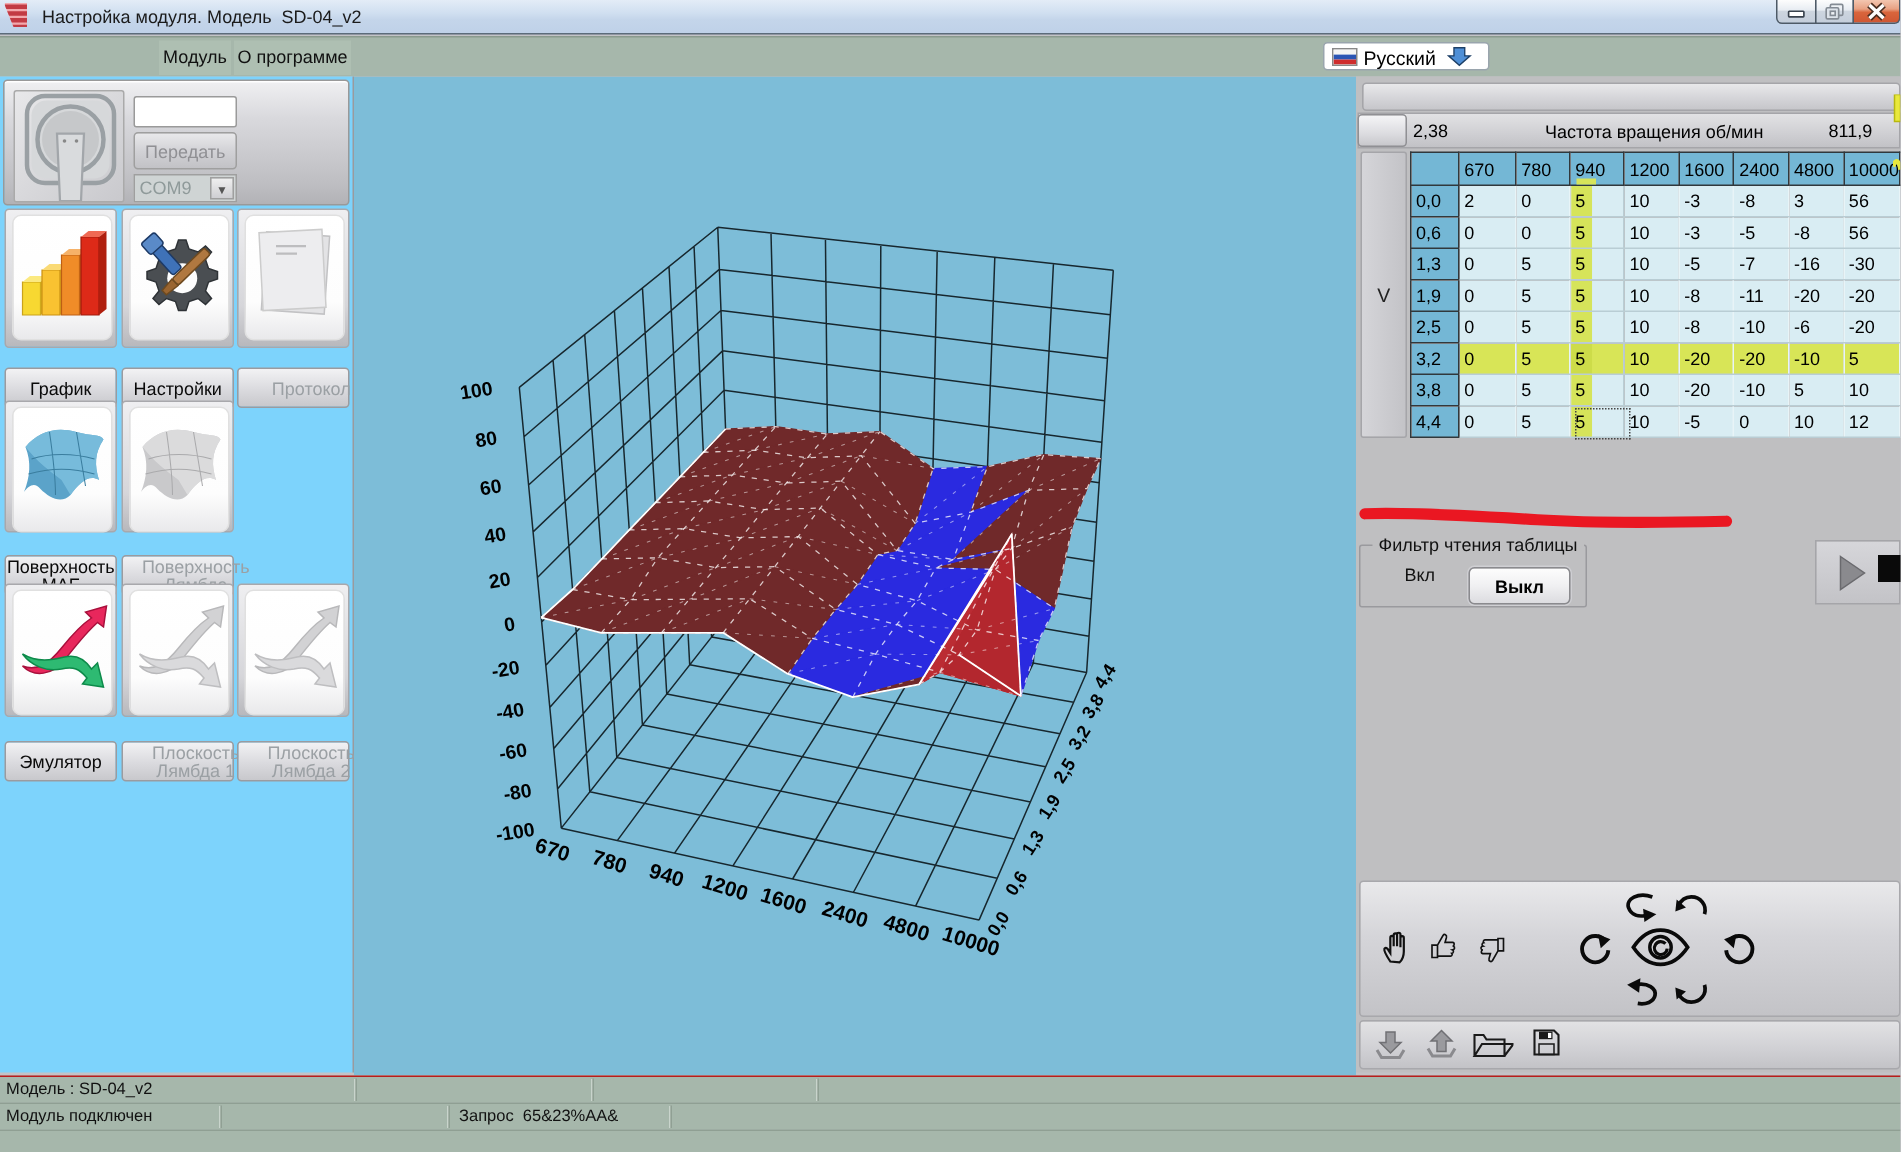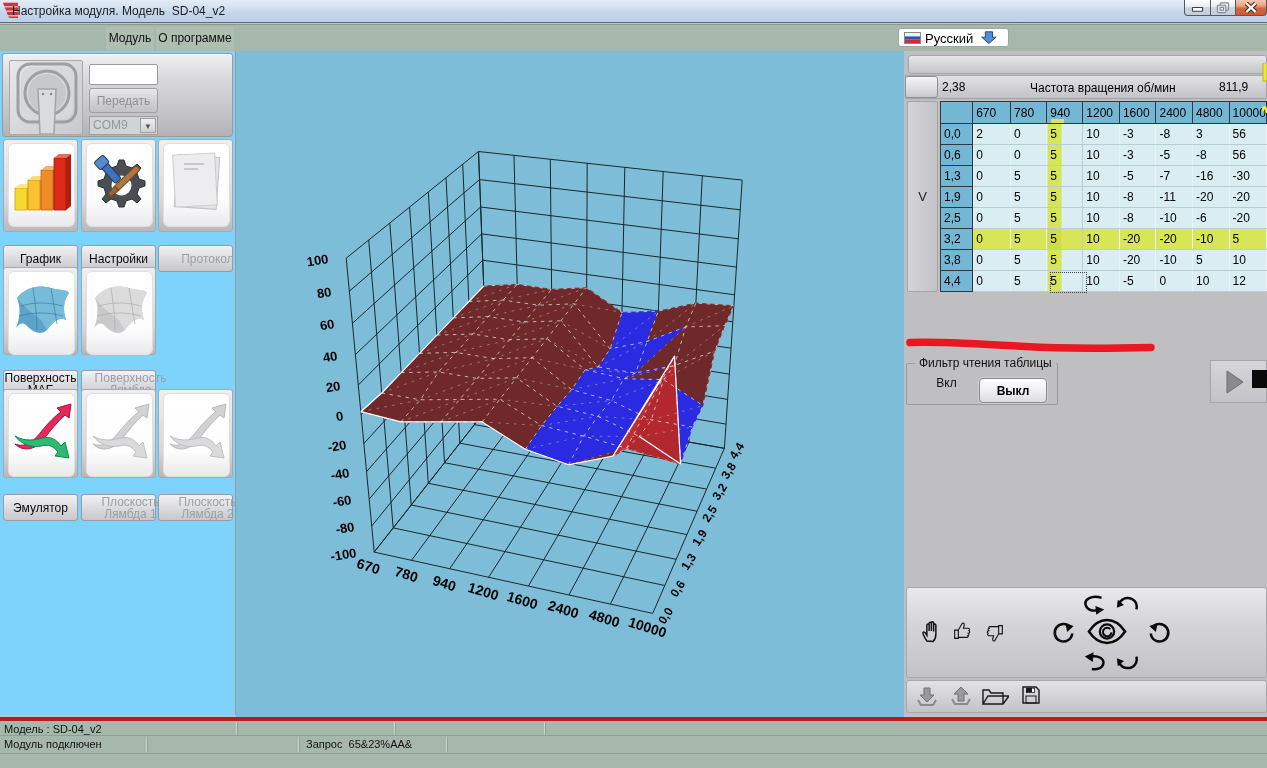--- a/index.html
+++ b/index.html
@@ -4,31 +4,31 @@
 <style>
 * { margin:0; padding:0; box-sizing:border-box; }
 html,body { width:1267px; height:768px; overflow:hidden; }
 body { font-family:"Liberation Sans", sans-serif; position:relative; background:#c3c3c7; }
 .abs { position:absolute; }
 
 
 #titlebar { left:0; top:0; width:1267px; height:23px;
   background:linear-gradient(#e3ecf7,#d0dff0 40%,#c4d5ea 60%,#bfd1e8);
   border-bottom:1px solid #5c6b7a; }
-#titletext { left:12px; top:4px; font-size:12px; color:#1b1b1b; }
+#titletext { left:28px; top:4px; font-size:12px; color:#1b1b1b; }
 .winbtn { top:0; height:16px; border:1px solid #4e5a66; border-top:none; background:linear-gradient(#fdfdfd,#e7ecf2 45%,#cdd5df 50%,#c4cedb); }
 #btnmin { left:1184px; width:27px; border-radius:0 0 0 4px; }
 #btnmax { left:1210px; width:26px; }
 #btncls { left:1235px; width:32px; background:linear-gradient(#f3c6b0,#e8a183 40%,#d9653c 55%,#cf5632); border-radius:0 0 4px 0; }
 .winglyph { position:absolute; left:0; top:0; width:100%; height:100%; }
 
 
 #menubar { left:0; top:24px; width:1267px; height:27px; background:#a6b7ab; border-top:1px solid #8a9a8e; }
 .menuitem { position:absolute; top:2px; height:23px; background:#aebfb2; color:#111; font-size:12px; line-height:23px; text-align:center; }
-#combo-lang { left:882px; top:3px; width:111px; height:19px; background:#fff; border:1px solid #9aa5ad; border-radius:3px;margin-left:16px; }
+#combo-lang { left:882px; top:3px; width:111px; height:19px; background:#fff; border:1px solid #9aa5ad; border-radius:3px; }
 #flag { position:absolute; left:5px; top:3px; width:17px; height:12px; border:1px solid #888; }
 #combo-lang span { position:absolute; left:26px; top:2px; font-size:13px; color:#000; }
 
 
 #leftpanel { left:0; top:51px; width:236px; height:664px; background:#7dd3fc;
   border-right:1px solid #9a9a9e; }
 .raised { background:linear-gradient(#f0f0f2,#d9d9dd 30%,#bdbdc1 85%,#b2b2b6); border:1px solid #999; border-radius:3px; box-shadow:inset 0 1px 0 #fff; }
 #topgroup { left:2px; top:2px; width:231px; height:84px; }
 #conn { left:6px; top:6px; width:74px; height:75px; background:linear-gradient(135deg,#e8e8ea,#c9c9cd); border:1px solid #aaa; border-radius:2px; }
 #txtfield { left:86px; top:10px; width:69px; height:21px; background:#fff; border:1px solid #9a9a9a; border-radius:2px; }
@@ -61,21 +61,21 @@
 .gbox > em { position:absolute; left:8px; top:-8px; background:#bfbfc1; font-style:normal; font-size:12px; color:#111; padding:0 4px; }
 #tab-maf { left:5px; top:13px; width:119px; height:25px; background:linear-gradient(#d9d9db,#c9c9cd); border:1px solid #aeaeb2; border-radius:4px; color:#8e9296; font-size:12px; text-align:center; line-height:23px; }
 #tab-time { left:142px; top:13px; width:110px; height:25px; color:#8e9296; font-size:12px; text-align:center; line-height:23px; }
 #btn-vkl { left:12px; top:8px; width:55px; height:22px; font-size:12px; color:#111; line-height:22px; text-align:center; }
 #btn-vykl { left:72px; top:14px; width:68px; height:25px; background:linear-gradient(#fdfdfd,#f0f0f2 50%,#dcdce0); border:1px solid #8a8a8e; border-radius:4px; box-shadow:0 0 0 1px #cfcfd3; font-size:12px; color:#000; line-height:25px; text-align:center; font-weight:bold; }
 #playpanel { left:306px; top:309px; width:57px; height:43px; background:linear-gradient(#d6d6da,#c3c3c7); border:1px solid #a5a5a9; }
 #iconpanel1 { left:2px; top:536px; width:361px; height:91px; background:linear-gradient(#e9e9eb,#d5d5d9 40%,#c3c3c7); border:1px solid #a8a8ac; border-radius:3px; }
 #iconpanel2 { left:2px; top:629px; width:361px; height:33px; background:linear-gradient(#e2e2e4,#d0d0d4 60%,#c3c3c7); border:1px solid #a8a8ac; border-radius:3px; }
 
 
-#sb1 { left:0; top:717px; width:1267px; height:18px; background:#a6b7ab; border-top:4px solid #b91c1c;text-decoration:underline; }
+#sb1 { left:0; top:717px; width:1267px; height:18px; background:#a6b7ab; border-top:1px solid #b91c1c;text-decoration:underline; }
 #sb2 { left:0; top:735px; width:1267px; height:18px; background:#a6b7ab; border-top:1px solid #8f9f93; }
 #sb3 { left:0; top:753px; width:1267px; height:15px; background:#a6b7ab; border-top:1px solid #8f9f93; }
 .sbcell { position:absolute; top:1px; height:15px; border-right:1px solid #90a094; box-shadow:inset -1px 0 0 #c9d4cc; font-size:11px; color:#111; line-height:15px; padding-left:4px; }
 </style>
 </head>
 <body>
 
 <div class="abs" id="titlebar">
   <svg class="abs" style="left:3px;top:2px" width="16" height="17" viewBox="0 0 16 17">
     <defs>

